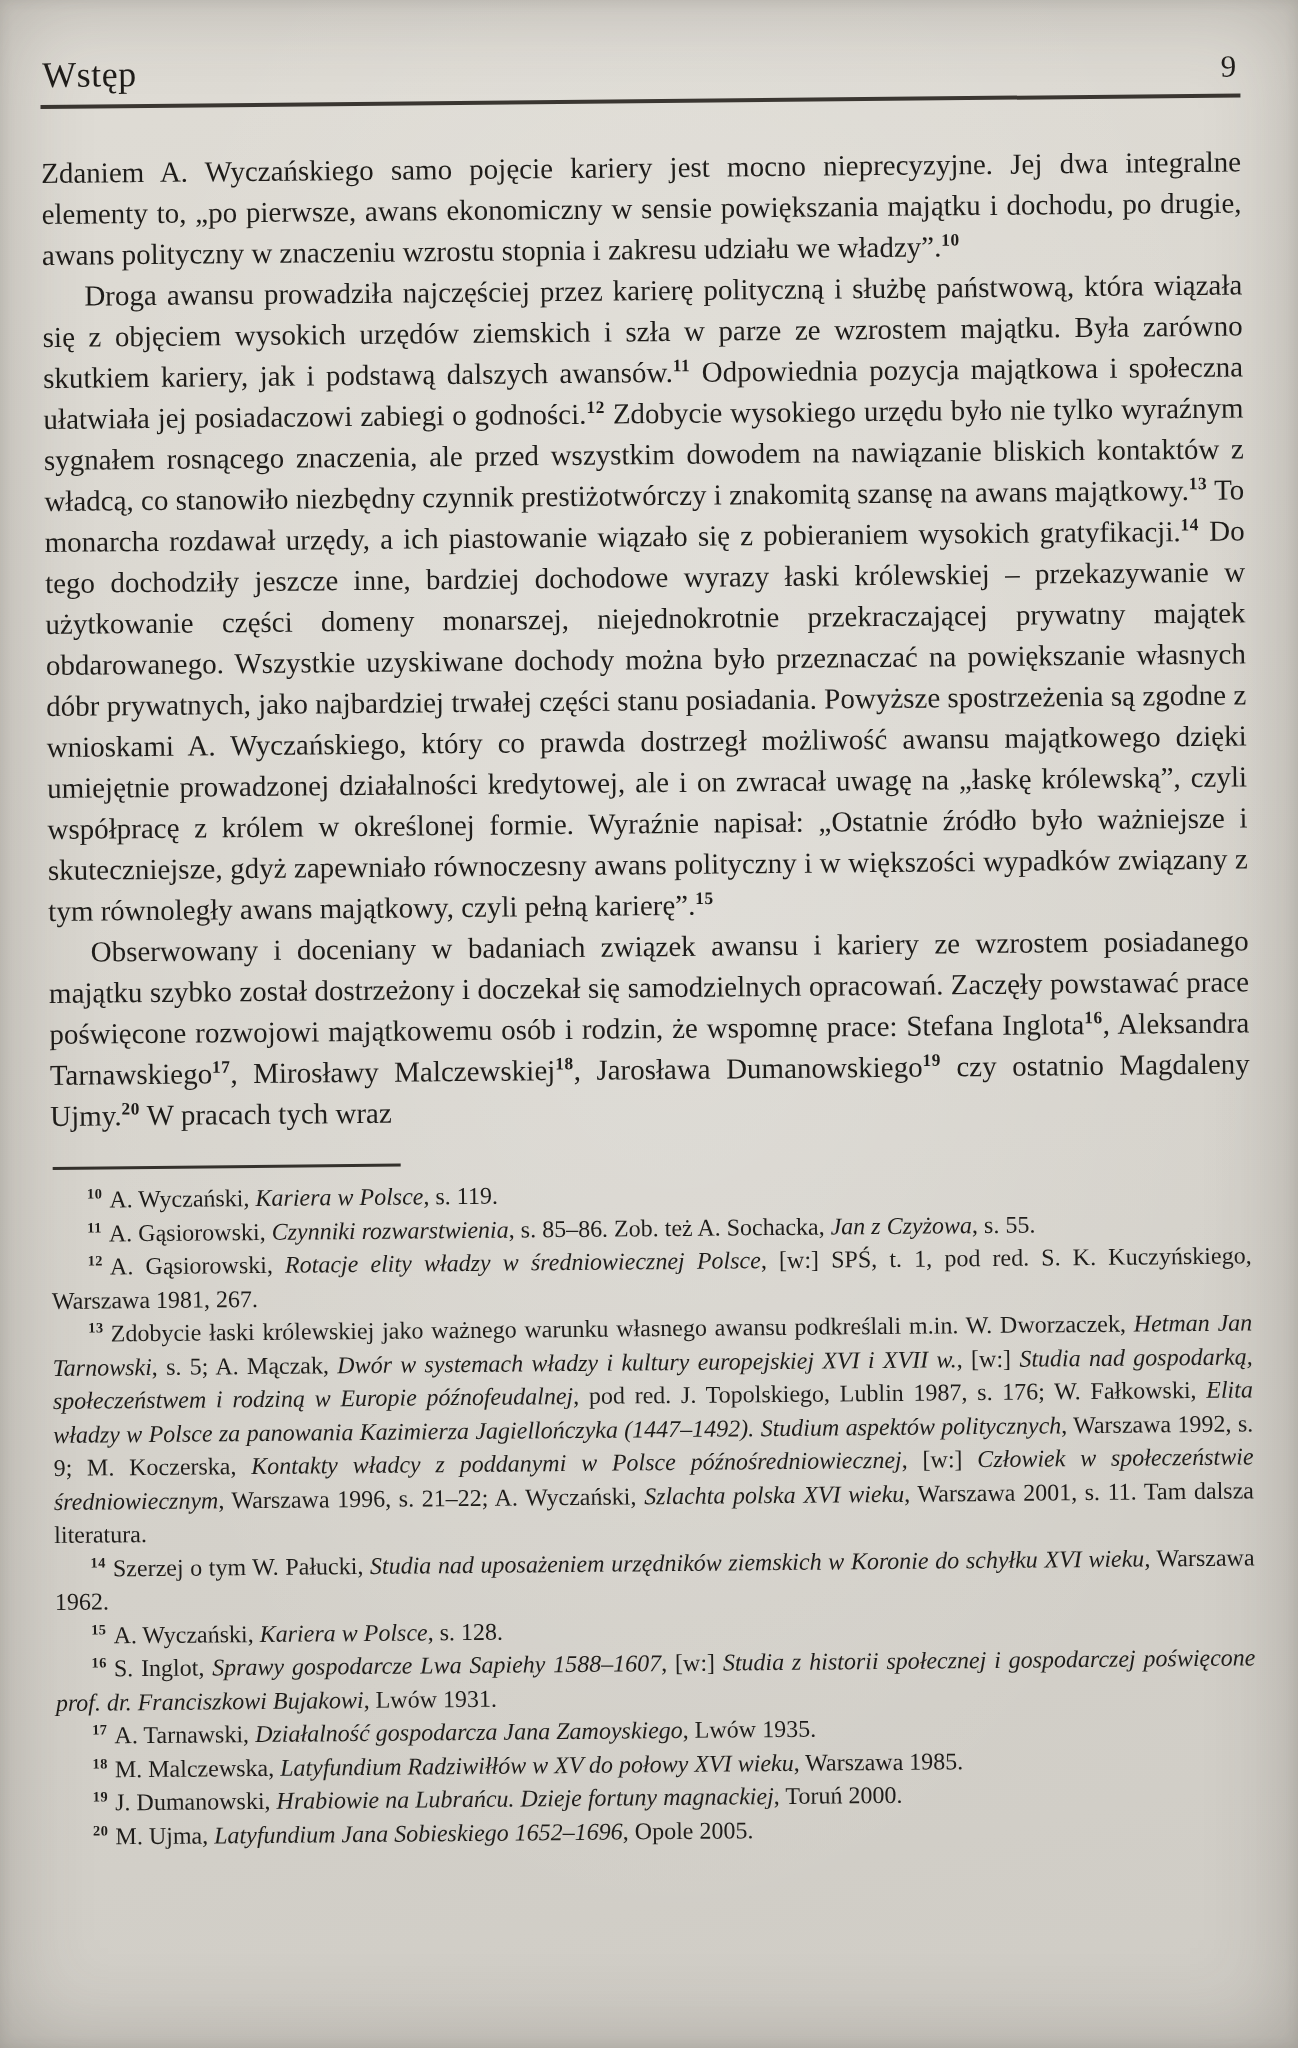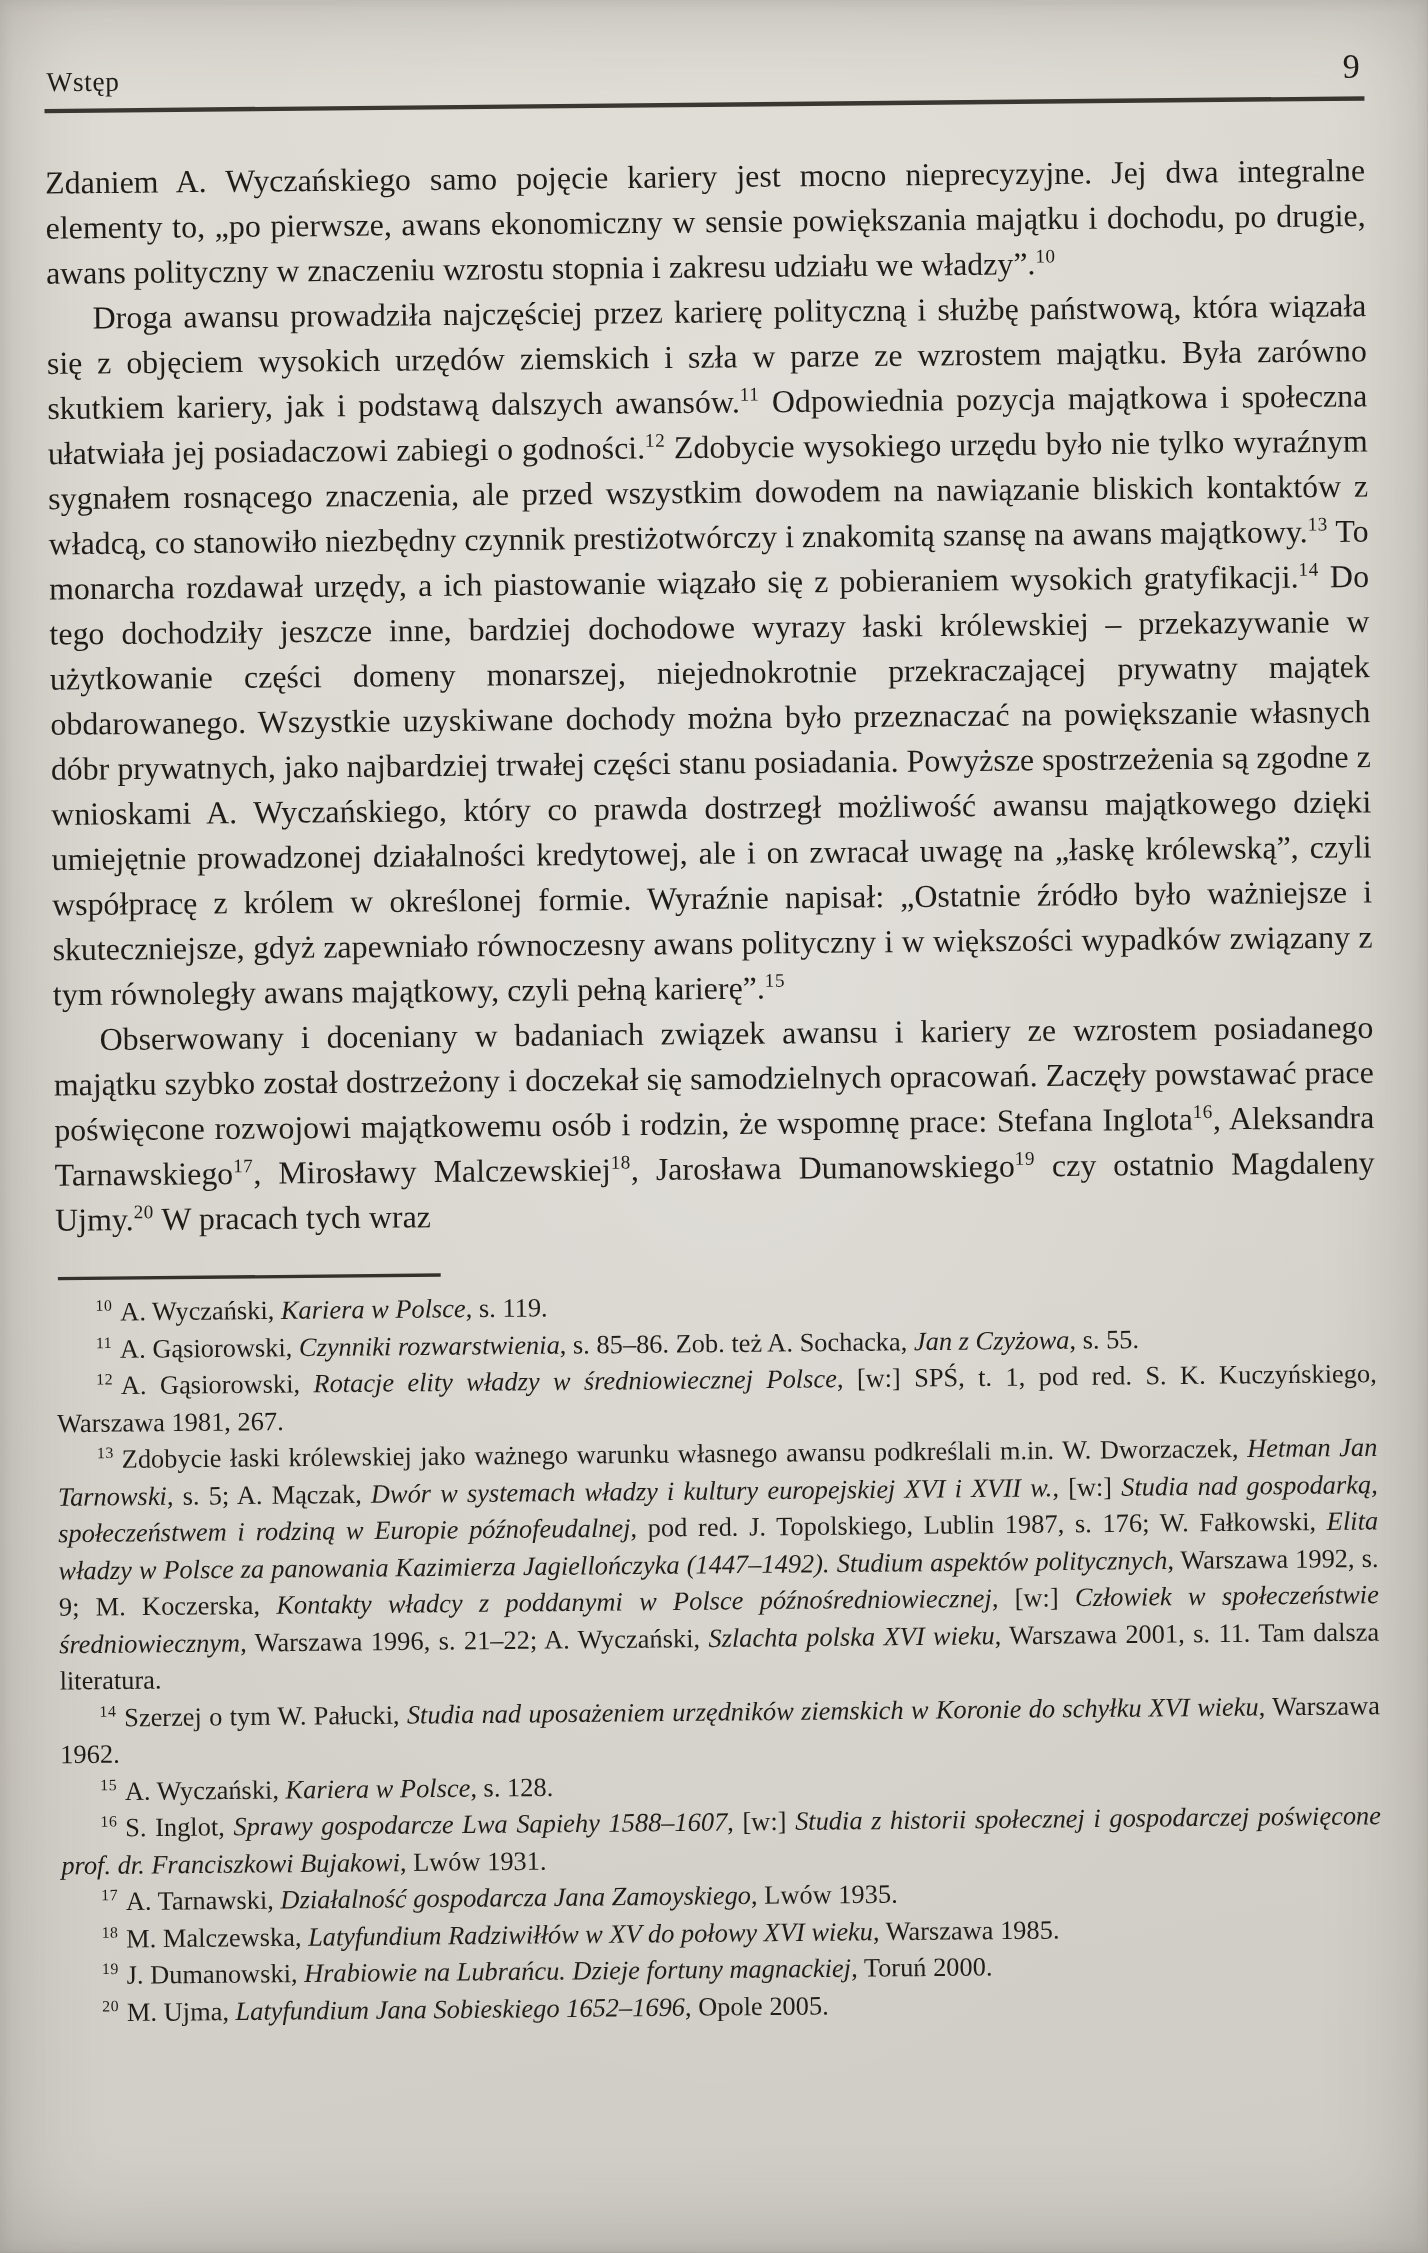--- a/index.html
+++ b/index.html
@@ -30,36 +30,37 @@
     transform: rotate(-0.55deg);
     transform-origin: top left;
   }
   .running-head {
     display: flex;
     justify-content: space-between;
     align-items: flex-end;
     padding: 0 4px 9px 2px;
     border-bottom: 4px solid #3a3631;
   }
-  .running-head .section { font-size: 25px; letter-spacing: 0.5px; }
+  .running-head .section { font-size: 36px; letter-spacing: 0.5px; }
   .running-head .pagenum { font-size: 31px; }
   .body-text { margin-top: 44px; }
   p.para {
     margin: 0;
     font-size: 29px;
     line-height: 41px;
     text-align: justify;
     hyphens: auto;
   }
   p.para.indent { text-indent: 42px; }
   sup.fnref {
     font-size: 0.6em;
     line-height: 0;
     vertical-align: super;
     letter-spacing: 0.5px;
+    font-weight: bold;
   }
   .fn-separator {
     width: 348px;
     border: none;
     border-top: 3px solid #34312c;
     margin: 30px 0 14px 2px;
   }
   .footnotes { }
   p.footnote {
     margin: 0;

